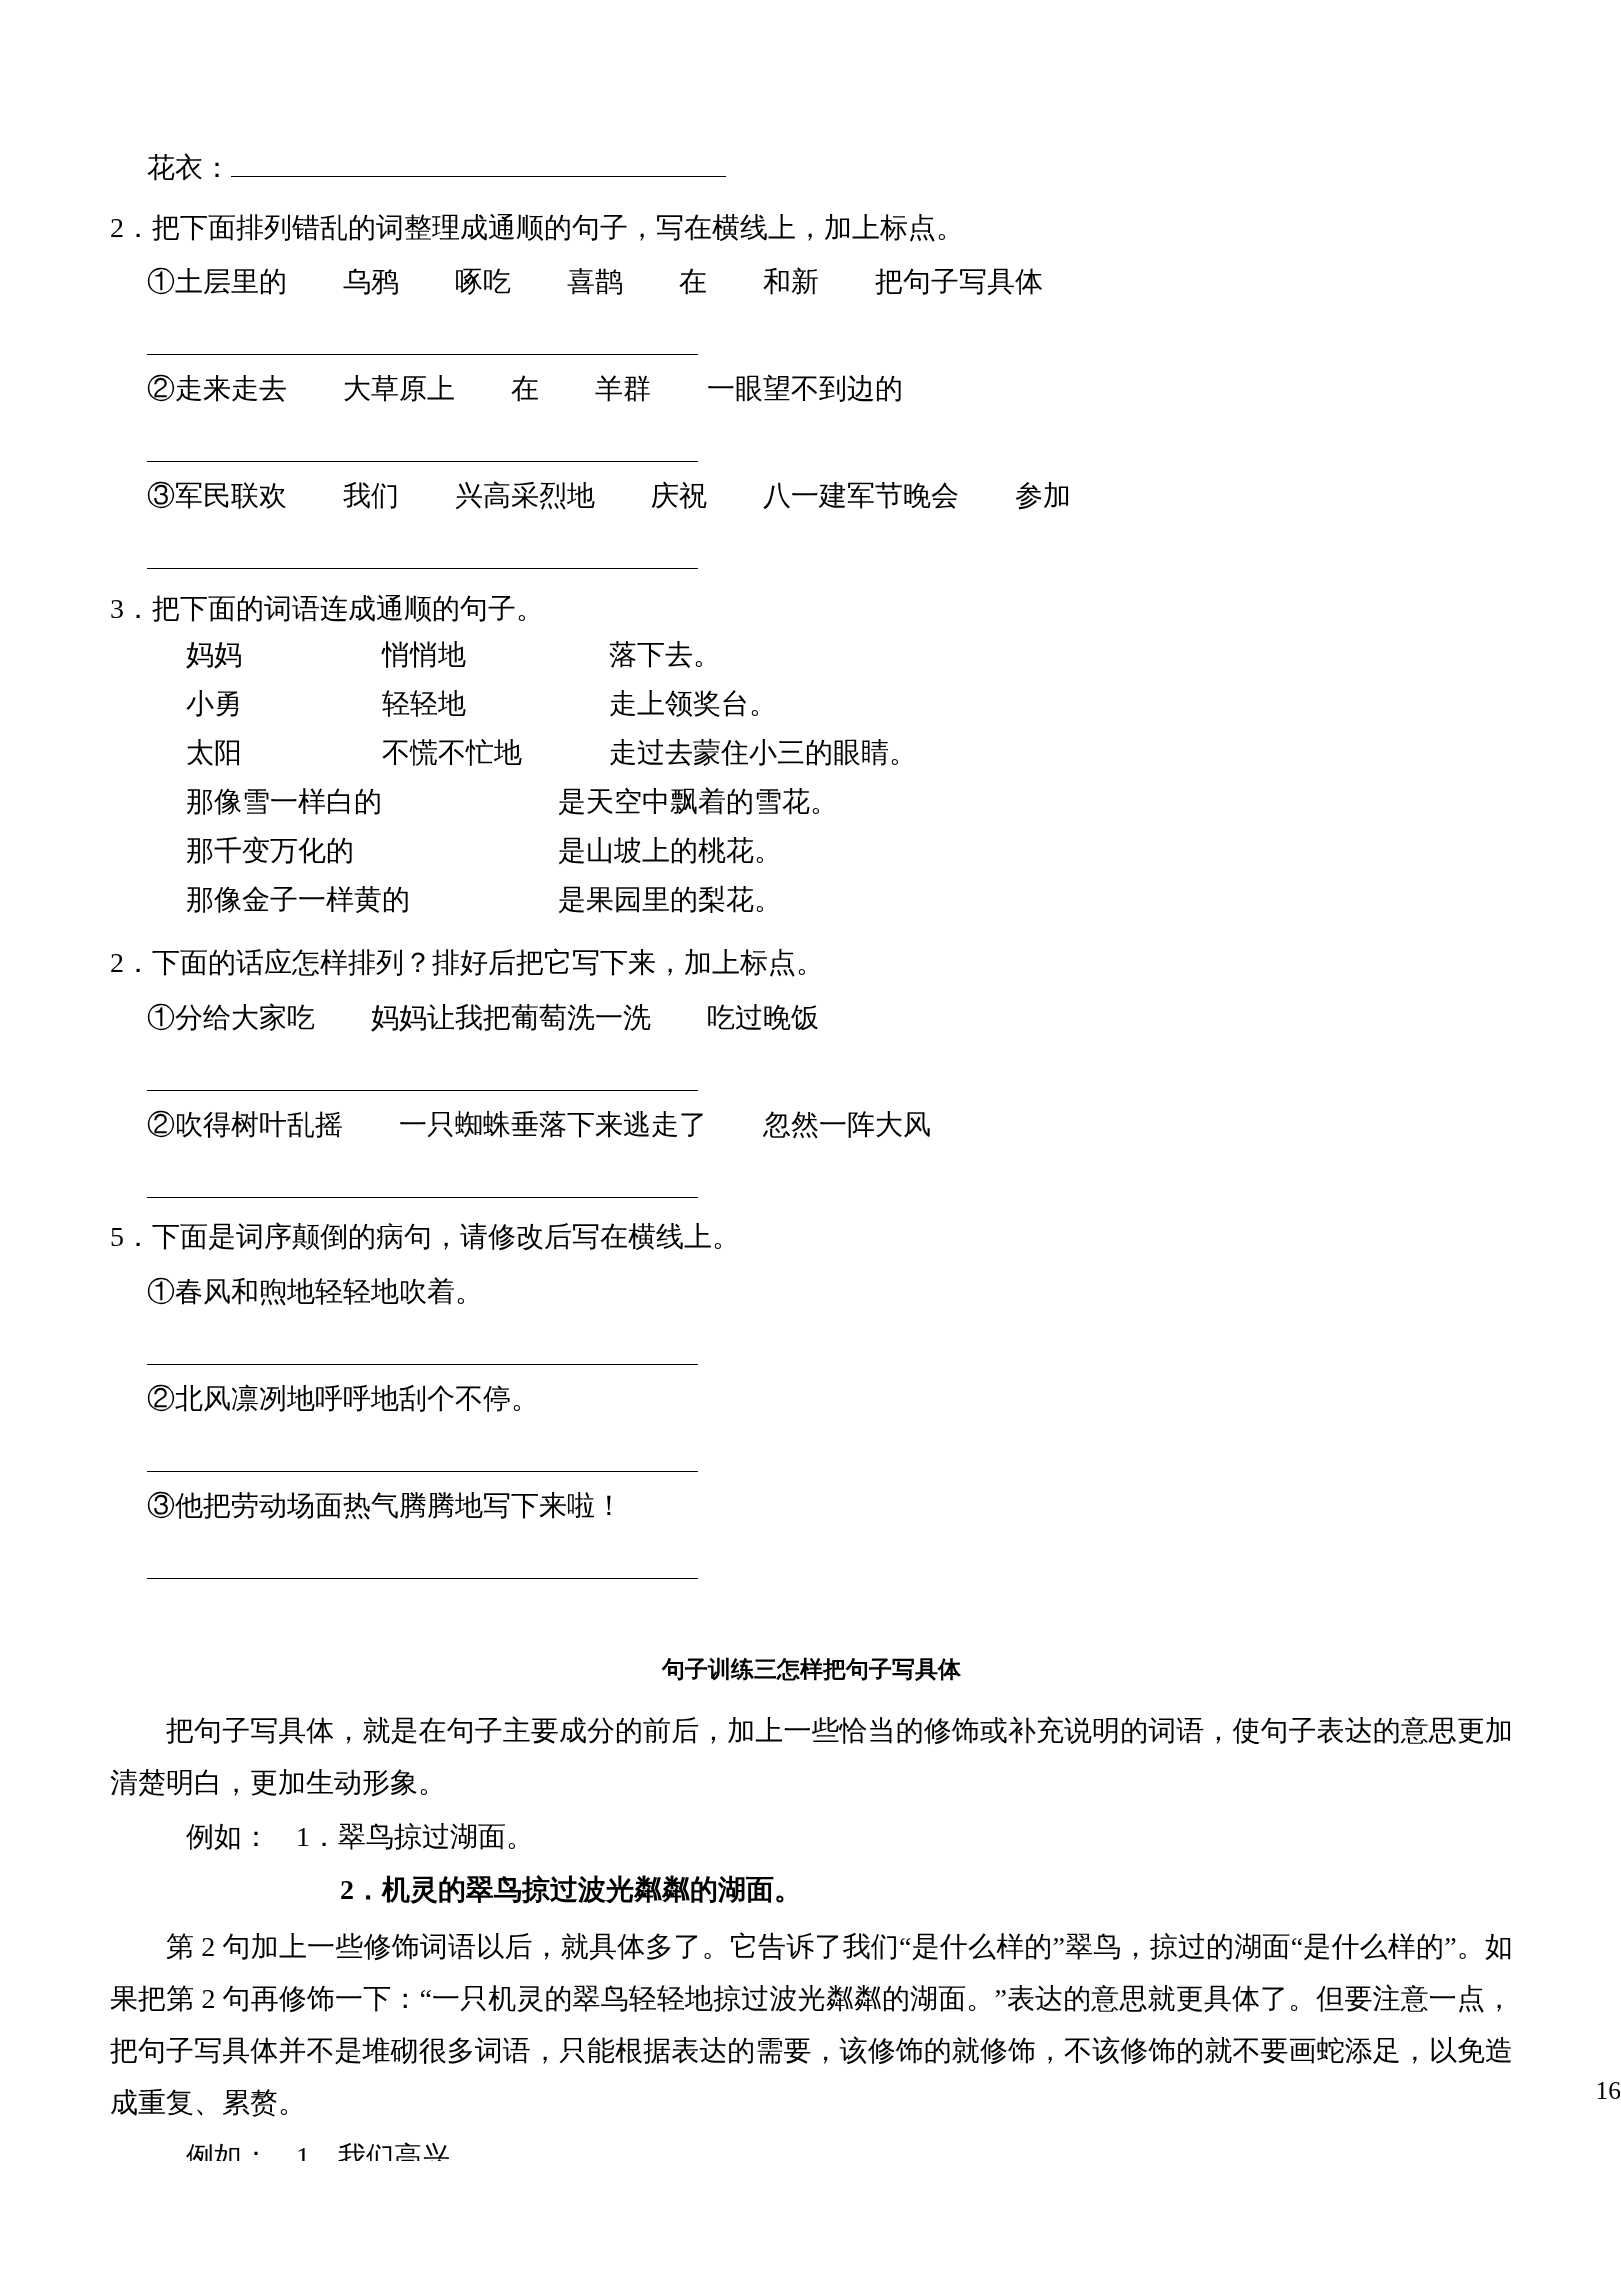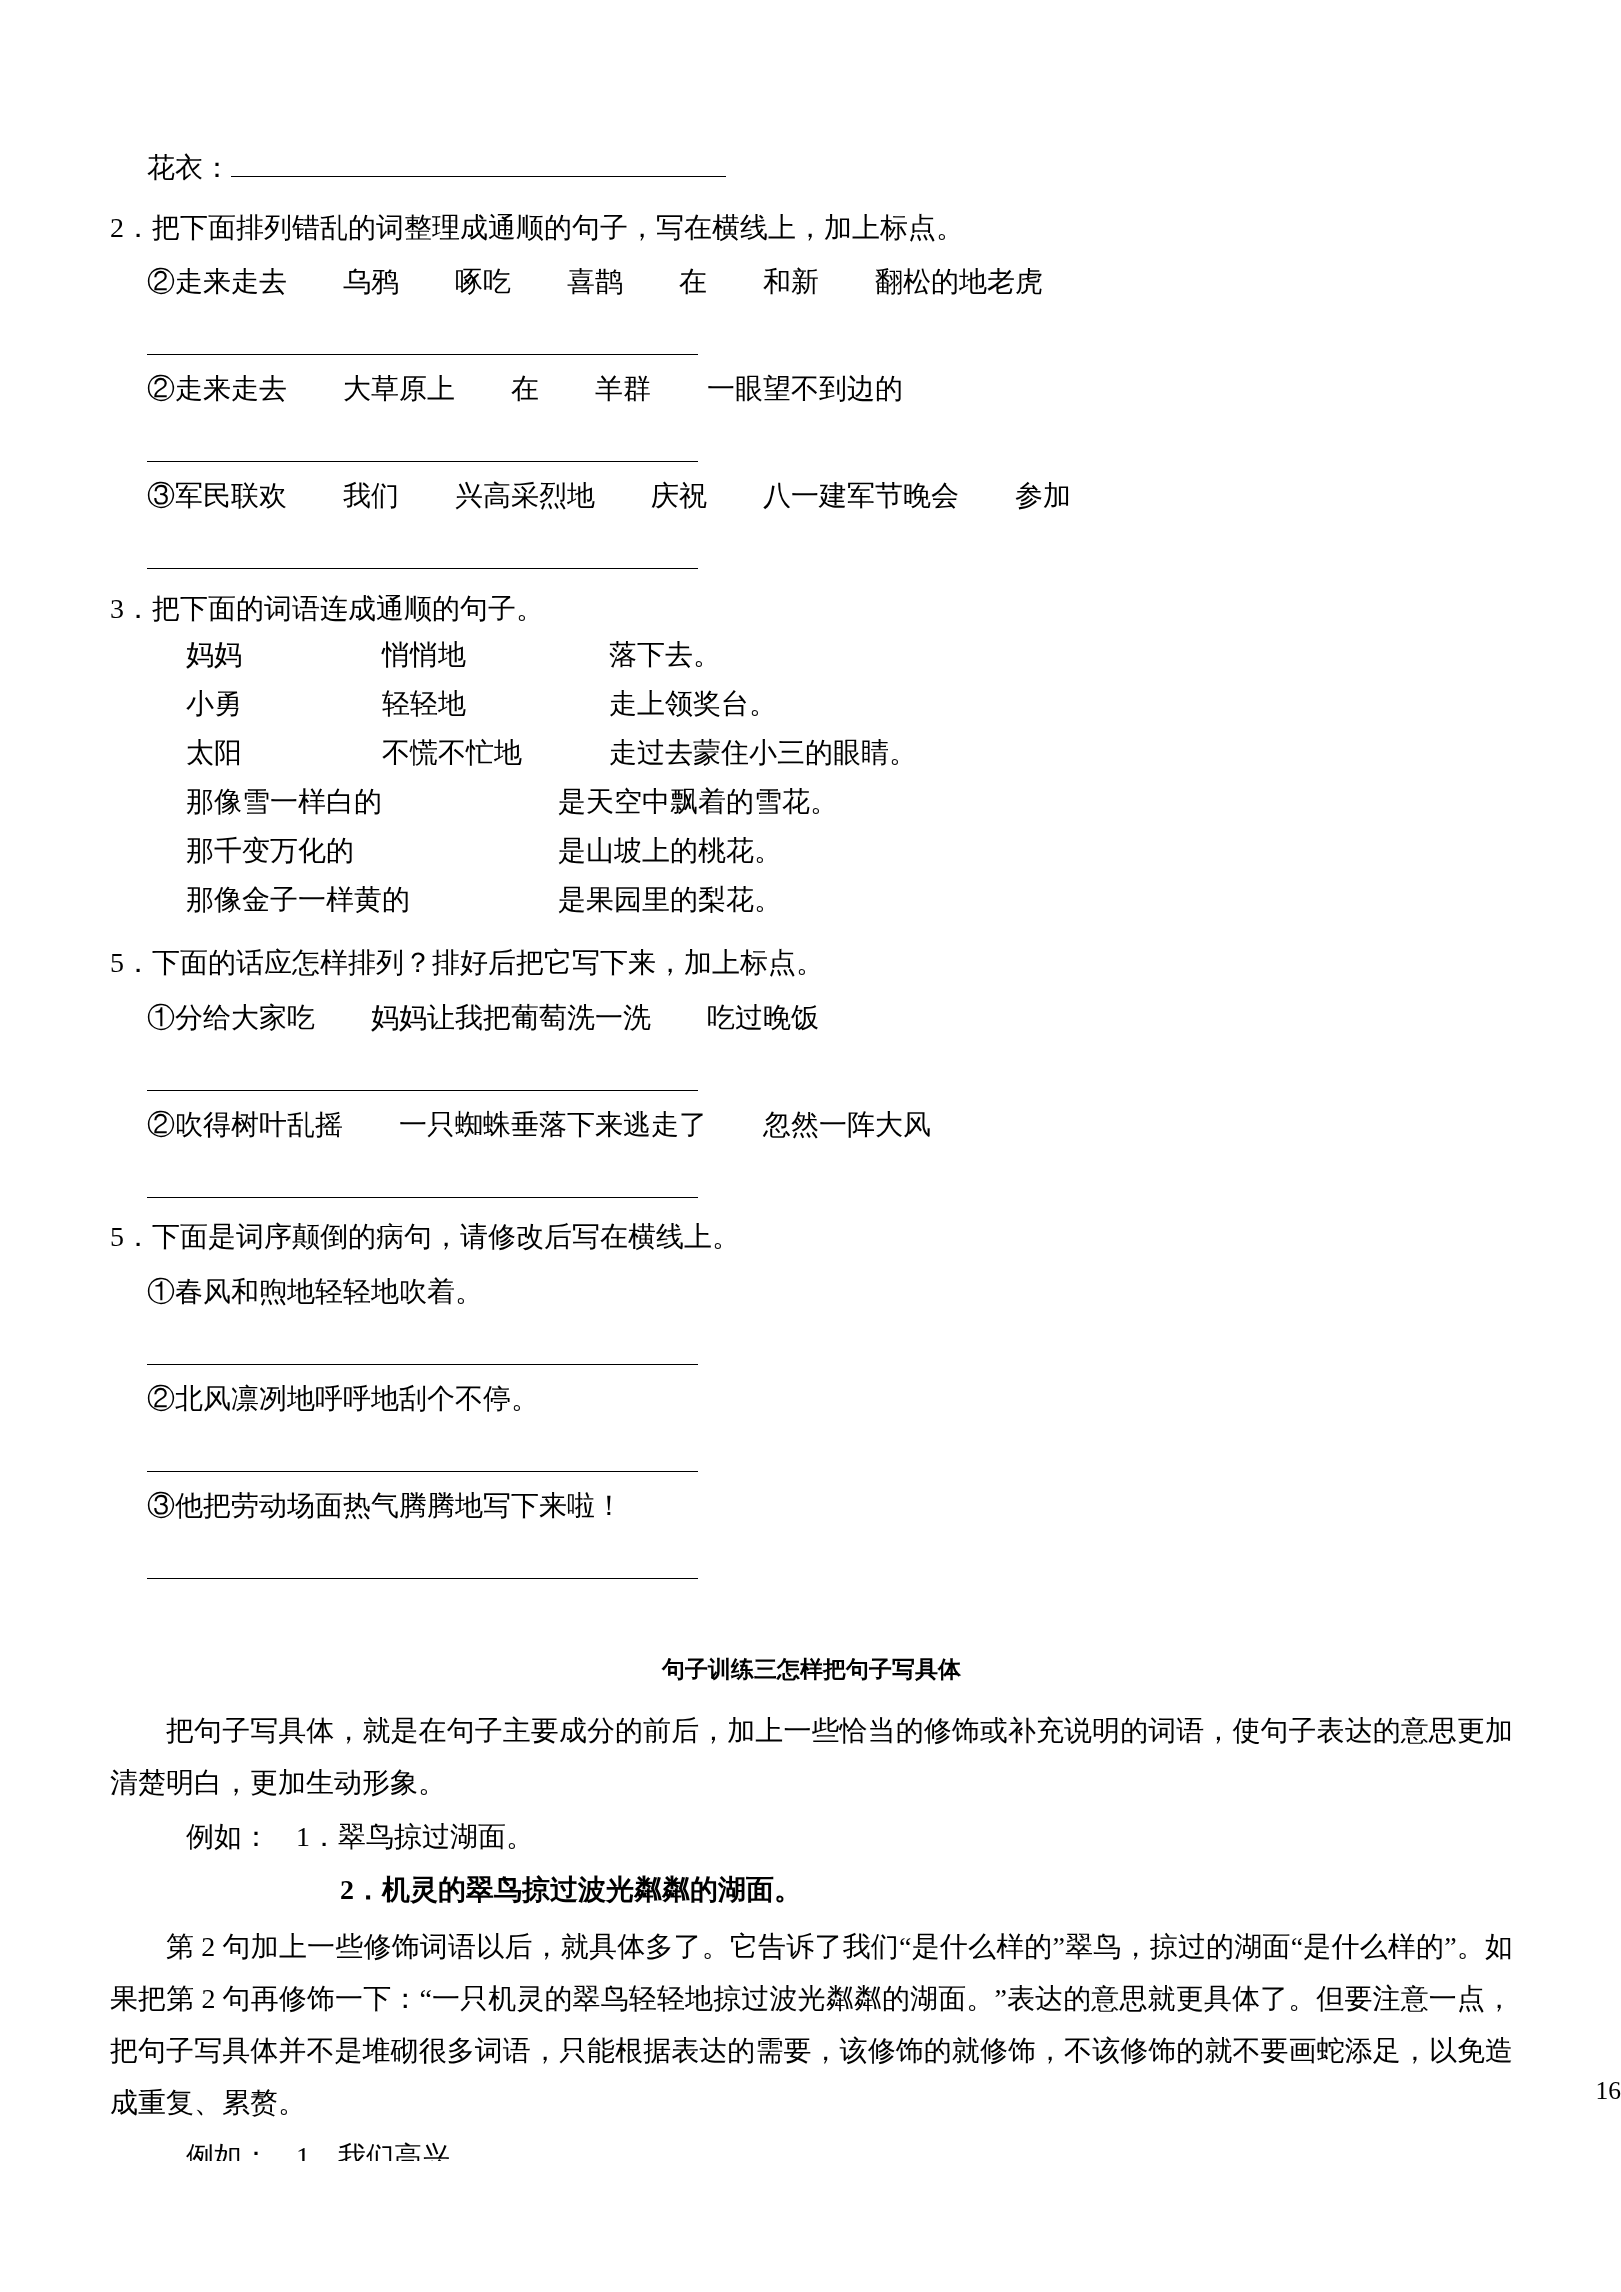--- a/index.html
+++ b/index.html
@@ -65,21 +65,21 @@
 </head>
 <body>
 
 <div class="page">
 
   <div class="fill-line">
     <span>花衣：</span><span class="blank"></span>
   </div>
 
   <div class="q-title">2．把下面排列错乱的词整理成通顺的句子，写在横线上，加上标点。</div>
-  <div class="item">②走来走去　　乌鸦　　啄吃　　喜鹊　　在　　和新　　翻松的地老虎</div>
+  <div class="item">①土层里的　　乌鸦　　啄吃　　喜鹊　　在　　和新　　把句子写具体</div>
   <div class="answer-line"></div>
   <div class="item">②走来走去　　大草原上　　在　　羊群　　一眼望不到边的</div>
   <div class="answer-line"></div>
   <div class="item">③军民联欢　　我们　　兴高采烈地　　庆祝　　八一建军节晚会　　参加</div>
   <div class="answer-line"></div>
 
   <div class="q-title">3．把下面的词语连成通顺的句子。</div>
   <div class="match-group">
     <div class="match-row">
       <span class="c1">妈妈</span>
@@ -105,21 +105,21 @@
     <div class="match-row">
       <span class="L">那千变万化的</span>
       <span class="R">是山坡上的桃花。</span>
     </div>
     <div class="match-row">
       <span class="L">那像金子一样黄的</span>
       <span class="R">是果园里的梨花。</span>
     </div>
   </div>
 
-  <div class="q-title">5．下面的话应怎样排列？排好后把它写下来，加上标点。</div>
+  <div class="q-title">2．下面的话应怎样排列？排好后把它写下来，加上标点。</div>
   <div class="item">①分给大家吃　　妈妈让我把葡萄洗一洗　　吃过晚饭</div>
   <div class="answer-line"></div>
   <div class="item">②吹得树叶乱摇　　一只蜘蛛垂落下来逃走了　　忽然一阵大风</div>
   <div class="answer-line"></div>
 
   <div class="q-title">5．下面是词序颠倒的病句，请修改后写在横线上。</div>
   <div class="item">①春风和煦地轻轻地吹着。</div>
   <div class="answer-line"></div>
   <div class="item">②北风凛冽地呼呼地刮个不停。</div>
   <div class="answer-line"></div>

